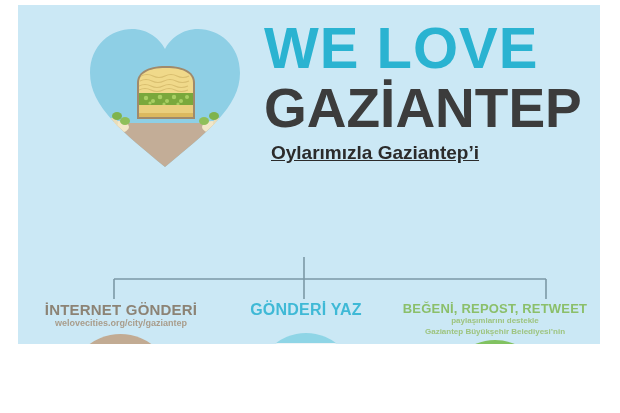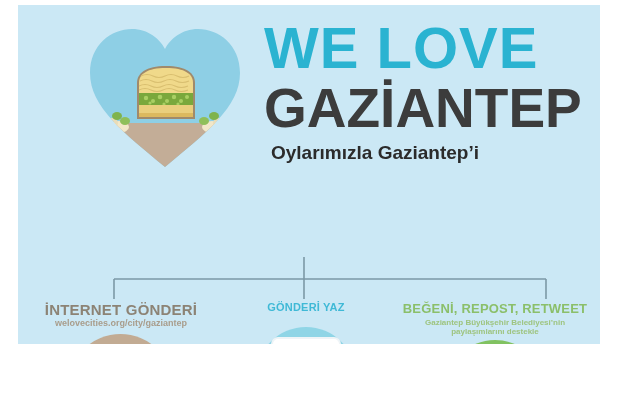--- a/index.html
+++ b/index.html
@@ -23,21 +23,21 @@
     font-size:58px;line-height:58px;font-weight:bold;
     letter-spacing:1px;color:#2ab3d1;white-space:nowrap;
   }
   .gaziantep{
     position:absolute;left:246px;top:76px;
     font-size:55px;line-height:55px;font-weight:bold;
     letter-spacing:0px;color:#3c3c3c;white-space:nowrap;
   }
   .sub1,.sub2{
     position:absolute;left:253px;color:#2b2b2b;
-    font-size:19px;line-height:22px;font-weight:bold;white-space:nowrap;
+    font-size:19px;line-height:22px;font-weight:bold;white-space:nowrap;text-decoration:underline;
   }
   .sub1{top:137px;}
   .sub2{top:163px;}
 
   
   .question{
     position:absolute;left:0;top:208px;width:582px;text-align:center;
     font-size:33px;line-height:36px;font-weight:bold;
     color:#4fc2dc;letter-spacing:0.5px;
   }
@@ -49,21 +49,21 @@
   .cols{position:absolute;left:0;top:296px;width:582px;height:120px;}
   .col{position:absolute;top:0;text-align:center;}
   .col-a{left:8px;width:190px;}
   .col-b{left:198px;width:180px;}
   .col-c{left:372px;width:210px;}
 
   .col-title{
     font-weight:bold;white-space:nowrap;
   }
   .title-a{font-size:15px;color:#8c8375;letter-spacing:0.2px;}
-  .title-b{font-size:11px;color:#3fb9d6;letter-spacing:0.2px;}
+  .title-b{font-size:16px;color:#3fb9d6;letter-spacing:0.2px;}
   .title-c{font-size:13px;color:#8bbf6a;letter-spacing:0.2px;}
 
   .col-sub{font-weight:bold;white-space:nowrap;}
   .sub-a{font-size:9px;color:#a99d8c;margin-top:0;}
   .sub-c{font-size:8px;color:#9ec47f;margin-top:2px;line-height:9px;}
 
   .media{position:relative;margin:0 auto;margin-top:6px;}
 
   .circ{position:absolute;border-radius:50%;}
   .circ-a{width:105px;height:105px;background:#c2ab93;left:38px;top:0;}
@@ -249,22 +249,22 @@
             <div class="feed-card">
               
             </div>
           </div>
         </div>
       </div>
     </div>
 
     <div class="col col-c">
       <div class="col-title title-c">BEĞENİ, REPOST, RETWEET</div>
+      <div class="col-sub sub-c" style="margin-top:0">paylaşımlarını destekle</div>
       <div class="col-sub sub-c">Gaziantep Büyükşehir Belediyesi’nin</div>
-      <div class="col-sub sub-c" style="margin-top:0">paylaşımlarını destekle</div>
       <div class="media" style="width:210px;height:110px;margin-top:4px;">
         <div class="circ circ-c"></div>
         <svg class="retweet" width="24" height="20" viewBox="0 0 24 20">
           <g fill="none" stroke="#a6d98a" stroke-width="2.4" stroke-linejoin="round">
             <path d="M4 7 L4 4 L16 4"></path>
               <path d="M20 13 L20 16 L8 16"></path>
           </g>
           <g fill="#a6d98a">
             <path d="M16 1 L21 4 L16 7 Z"></path>
               <path d="M8 13 L3 16 L8 19 Z"></path>

